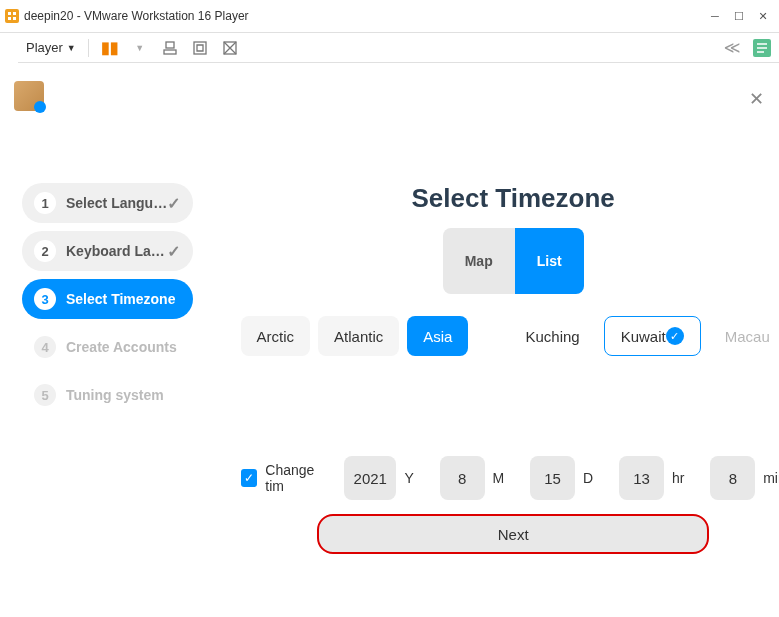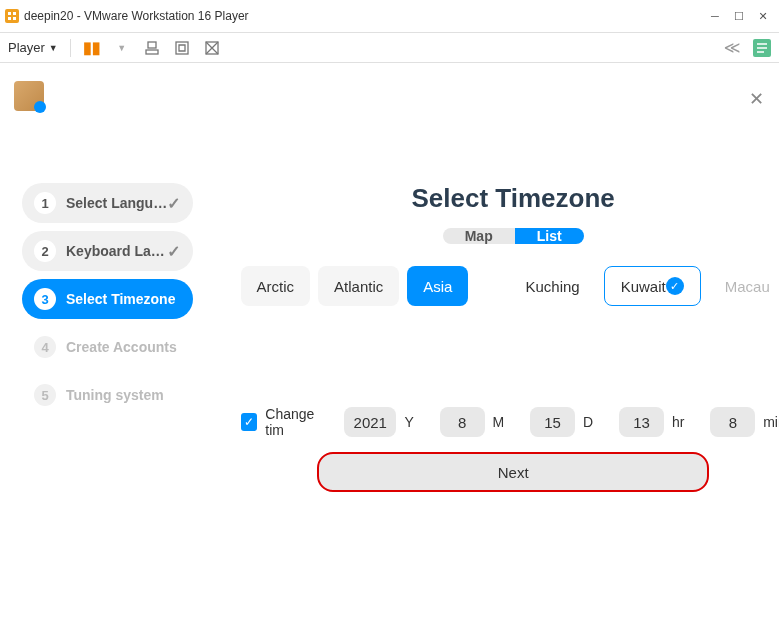--- a/index.html
+++ b/index.html
@@ -6,21 +6,21 @@
 body { width: 779px; height: 617px; background: #fff; overflow: hidden; }
 
 
 .titlebar { height: 24px; display: flex; align-items: center; background: #fff; border-bottom: 1px solid #e0e0e0; padding: 16px 4px; }
 .titlebar-icon { width: 16px; height: 16px; margin-right: 4px; display: flex; align-items: center; justify-content: center; }
 .titlebar-title { font-size: 12px; color: #333; flex: 1; }
 .titlebar-controls { display: flex; gap: 12px; padding-right: 6px; }
 .titlebar-btn { width: 12px; height: 12px; cursor: pointer; color: #555; font-size: 11px; display: flex; align-items: center; justify-content: center; }
 
 
-.toolbar { height: 30px; display: flex; align-items: center; padding: 0 8px; border-bottom: 1px solid #e0e0e0; background: #fff; gap: 12px; }
+.toolbar { height: 30px; display: flex; align-items: center; padding: 0 8px; border-bottom: 1px solid #e0e0e0; background: #fff; gap: 12px; margin-left: 18px; }
 .toolbar-player { font-size: 13px; color: #333; display: flex; align-items: center; gap: 4px; cursor: pointer; }
 .toolbar-sep { width: 1px; height: 18px; background: #ddd; }
 .toolbar-icon { width: 18px; height: 18px; cursor: pointer; color: #888; display: flex; align-items: center; justify-content: center; }
 .toolbar-right { margin-left: auto; display: flex; gap: 12px; align-items: center; }
 
 
 .installer { position: relative; height: calc(617px - 54px); }
 .installer-header { position: absolute; top: 18px; left: 14px; right: 14px; display: flex; justify-content: space-between; align-items: center; }
 .installer-logo { width: 30px; height: 30px; background: linear-gradient(135deg, #d9a86c, #c08a4a); border-radius: 4px; position: relative; }
 .installer-logo::after { content: ""; position: absolute; right: -2px; bottom: -2px; width: 12px; height: 12px; background: #0091ff; border-radius: 50%; }
@@ -42,37 +42,37 @@
 .step.upcoming .step-num { background: #f0f0f0; color: #bbb; }
 
 .divider { width: 1px; background: #eee; margin-top: 60px; height: calc(100% - 120px); }
 
 
 .main { flex: 1; padding: 60px 30px 0 30px; display: flex; flex-direction: column; align-items: center; position: relative; }
 .main-title { font-size: 26px; font-weight: 700; color: #2c3e50; margin-bottom: 14px; }
 .main-subtitle { font-size: 14px; color: #666; margin-bottom: 24px; }
 
 .toggle { display: flex; border-radius: 8px; overflow: hidden; margin-bottom: 22px; }
-.toggle-btn { padding: 0 22px; font-size: 14px; font-weight: 600; cursor: pointer; }
+.toggle-btn { padding: 25px 22px; font-size: 14px; font-weight: 600; cursor: pointer; }
 .toggle-btn.inactive { background: #e8e8e8; color: #555; }
 .toggle-btn.active { background: #0091ff; color: #fff; }
 
 .lists { display: flex; width: 100%; gap: 30px; height: 120px; overflow: hidden; }
 .list-col { flex: 1; display: flex; flex-direction: row; gap: 8px; }
 .list-item { height: 40px; display: flex; align-items: center; padding: 0 16px; border-radius: 8px; font-size: 15px; cursor: pointer; justify-content: space-between; }
 .list-item.plain { background: #f5f5f5; color: #333; }
 .list-item.selected-region { background: #0091ff; color: #fff; }
 .list-item.selected-city { background: #fff; border: 1.5px solid #0091ff; color: #333; }
 .check-circle { width: 18px; height: 18px; background: #0091ff; border-radius: 50%; display: flex; align-items: center; justify-content: center; color: #fff; font-size: 11px; }
 .list-item.plain.noborder { background: transparent; }
 
 .time-row { display: flex; align-items: center; width: 100%; margin-top: 20px; gap: 8px; }
 .checkbox { width: 18px; height: 18px; background: #0091ff; border-radius: 3px; display: flex; align-items: center; justify-content: center; color: #fff; font-size: 12px; cursor: pointer; }
 .time-label { font-size: 14px; color: #333; margin-right: 4px; }
-.time-input { width: 48px; height: 30px; background: #e8e8e8; border-radius: 8px; display: flex; align-items: center; justify-content: center; font-size: 15px; color: #333; cursor: pointer; }
+.time-input { width: 48px; height: 44px; background: #e8e8e8; border-radius: 8px; display: flex; align-items: center; justify-content: center; font-size: 15px; color: #333; cursor: pointer; }
 .time-input.year { width: 56px; }
 .time-unit { font-size: 14px; color: #333; margin-right: 18px; }
 
 .next-btn { margin-top: 14px; width: 392px; height: 40px; background: #e8e8e8; color: #333; font-size: 15px; border-radius: 16px; display: flex; align-items: center; justify-content: center; cursor: pointer; border: 2.5px solid #dc0000; }
 </style>
 </head>
 <body>
 
 <div class="titlebar">
   <div class="titlebar-icon">

